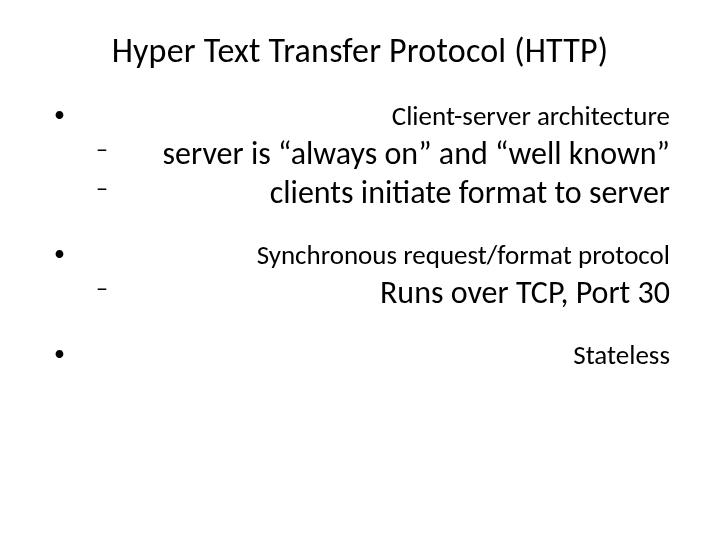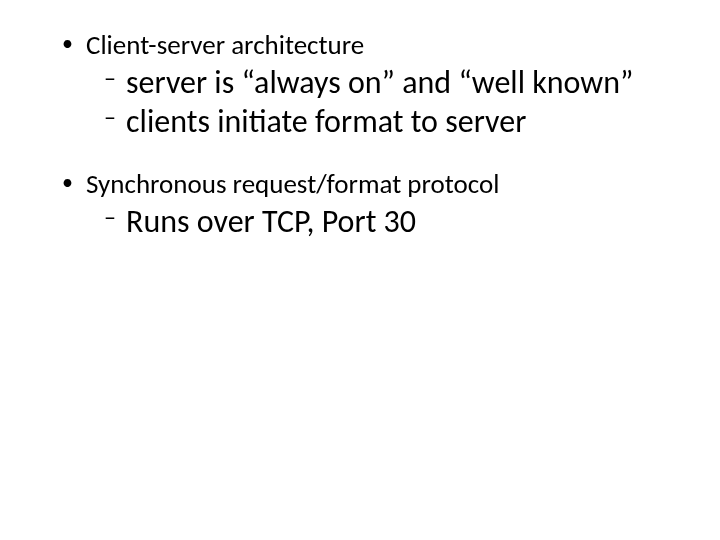--- a/index.html
+++ b/index.html
@@ -20,21 +20,22 @@
   .title {
     font-size: 34px;
     font-weight: 400;
     text-align: center;
     margin: 10px 0 28px 0;
     letter-spacing: 0.2px;
   }
   ul.level1 {
     list-style: none;
     padding: 0;
-    margin: 8px;
+    margin: 0;
+    text-align: right;
   }
   ul.level1 > li {
     font-size: 27px;
     margin: 0 0 26px 0;
     padding-left: 28px;
     position: relative;
   }
   ul.level1 > li::before {
     content: "•";
     position: absolute;
@@ -60,20 +61,21 @@
     left: 0;
     top: 0;
     font-size: 24px;
   }
 </style>
 </head>
 <body>
 
 <div class="slide">
 
+  <div class="title">Hyper Text Transfer Protocol (HTTP)</div>
 
   <ul class="level1">
 
     <li>
       <span>Client-server architecture</span>
       <ul class="level2">
         <li>
           <span>server is “always on” and “well known”</span>
         </li>
         <li>
@@ -84,17 +86,20 @@
 
     <li>
       <span>Synchronous request/format protocol</span>
       <ul class="level2">
         <li>
           <span>Runs over TCP, Port 30</span>
         </li>
       </ul>
     </li>
 
+    <li>
+      <span>Stateless</span>
+    </li>
 
 
   </ul>
 
 </div>
 
 </body></html>

